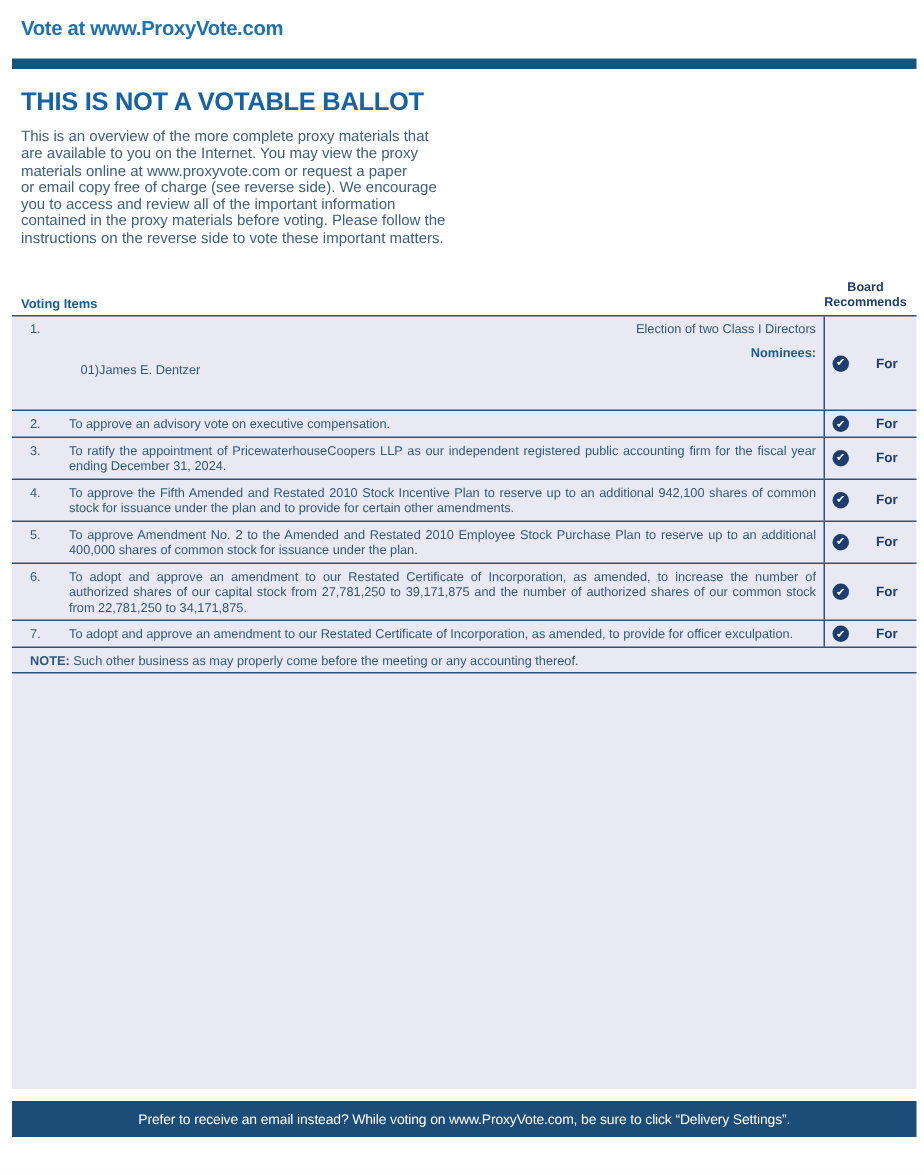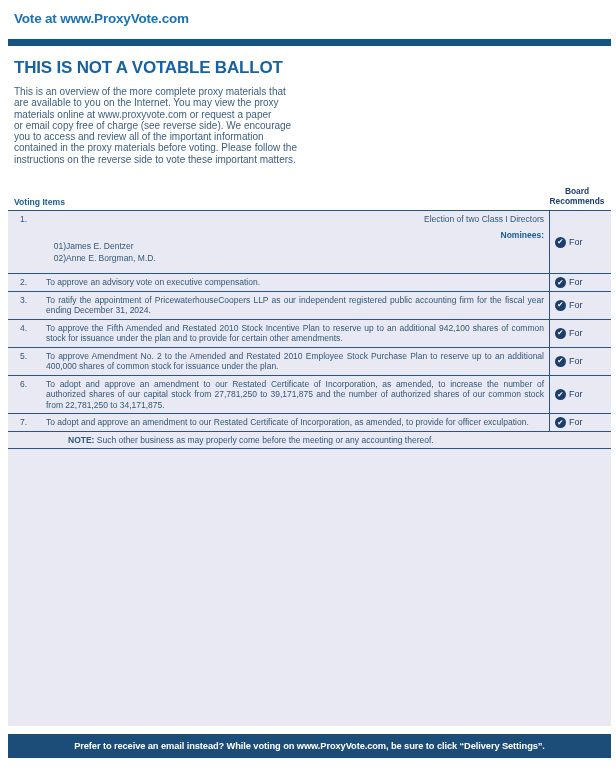--- a/index.html
+++ b/index.html
@@ -54,39 +54,39 @@
   }
   .badge {
     width:11px; height:11px; border-radius:50%; background:#1d3e6c;
     display:inline-flex; align-items:center; justify-content:center; flex:none;
   }
   .check {
     color:#ffffff; font-size:7.5px; line-height:1; font-weight:bold;
     font-family:"DejaVu Sans", sans-serif;
   }
   .rec-label {
-    margin-left:3px; font-size:9px; font-weight:normal; color:#1d3e6c;
+    margin-left:18px; font-size:9px; font-weight:bold; color:#1d3e6c;
   }
   .row-first { min-height:63px; }
   .nominees-label { font-weight:bold; color:#1a5c94; margin-top:5px; }
   .nominee { display:flex; margin-top:1px; }
   .nominee:first-of-type { margin-top:8px; }
   .nnum { flex:0 0 20px; }
   .note-row {
     border-bottom:1px solid #2a5580;
     padding:3px 6px 3px 12px;
   }
-  .note-label { font-weight:bold;margin-left:48px; }
+  .note-label { font-weight:bold; }
   .filler { flex:1 1 auto; }
   .footer-bar {
     position:absolute; left:8px; top:734px; width:603px; height:24px;
     background:#1b4d78; display:flex; align-items:center; justify-content:center;
   }
   .footer-text {
-    color:#ffffff; font-size:9.3px; font-weight:bold; letter-spacing:-0.1px;
+    color:#ffffff; font-size:9.3px; font-weight:normal; letter-spacing:-0.1px;
   }
 </style>
 </head>
 <body>
 
 <div class="page">
 
   <div class="header-link">Vote at www.ProxyVote.com</div>
   <div class="top-bar"></div>
 
@@ -108,24 +108,20 @@
 
     <div class="row row-first">
       <div class="num">1.</div>
       <div class="txt txt-left">
         <div>Election of two Class I Directors</div>
         <div class="nominees-label">Nominees:</div>
         <div class="nominee">
           <span class="nnum">01)</span>
           <span>James E. Dentzer</span>
         </div>
-        <div class="nominee">
-          <span class="nnum">02)</span>
-          <span>Anne E. Borgman, M.D.</span>
-        </div>
       </div>
       <div class="rec">
         <span class="badge">
             <span class="check">✔</span>
           </span>
         <span class="rec-label">For</span>
       </div>
     </div>
 
     <div class="row">

